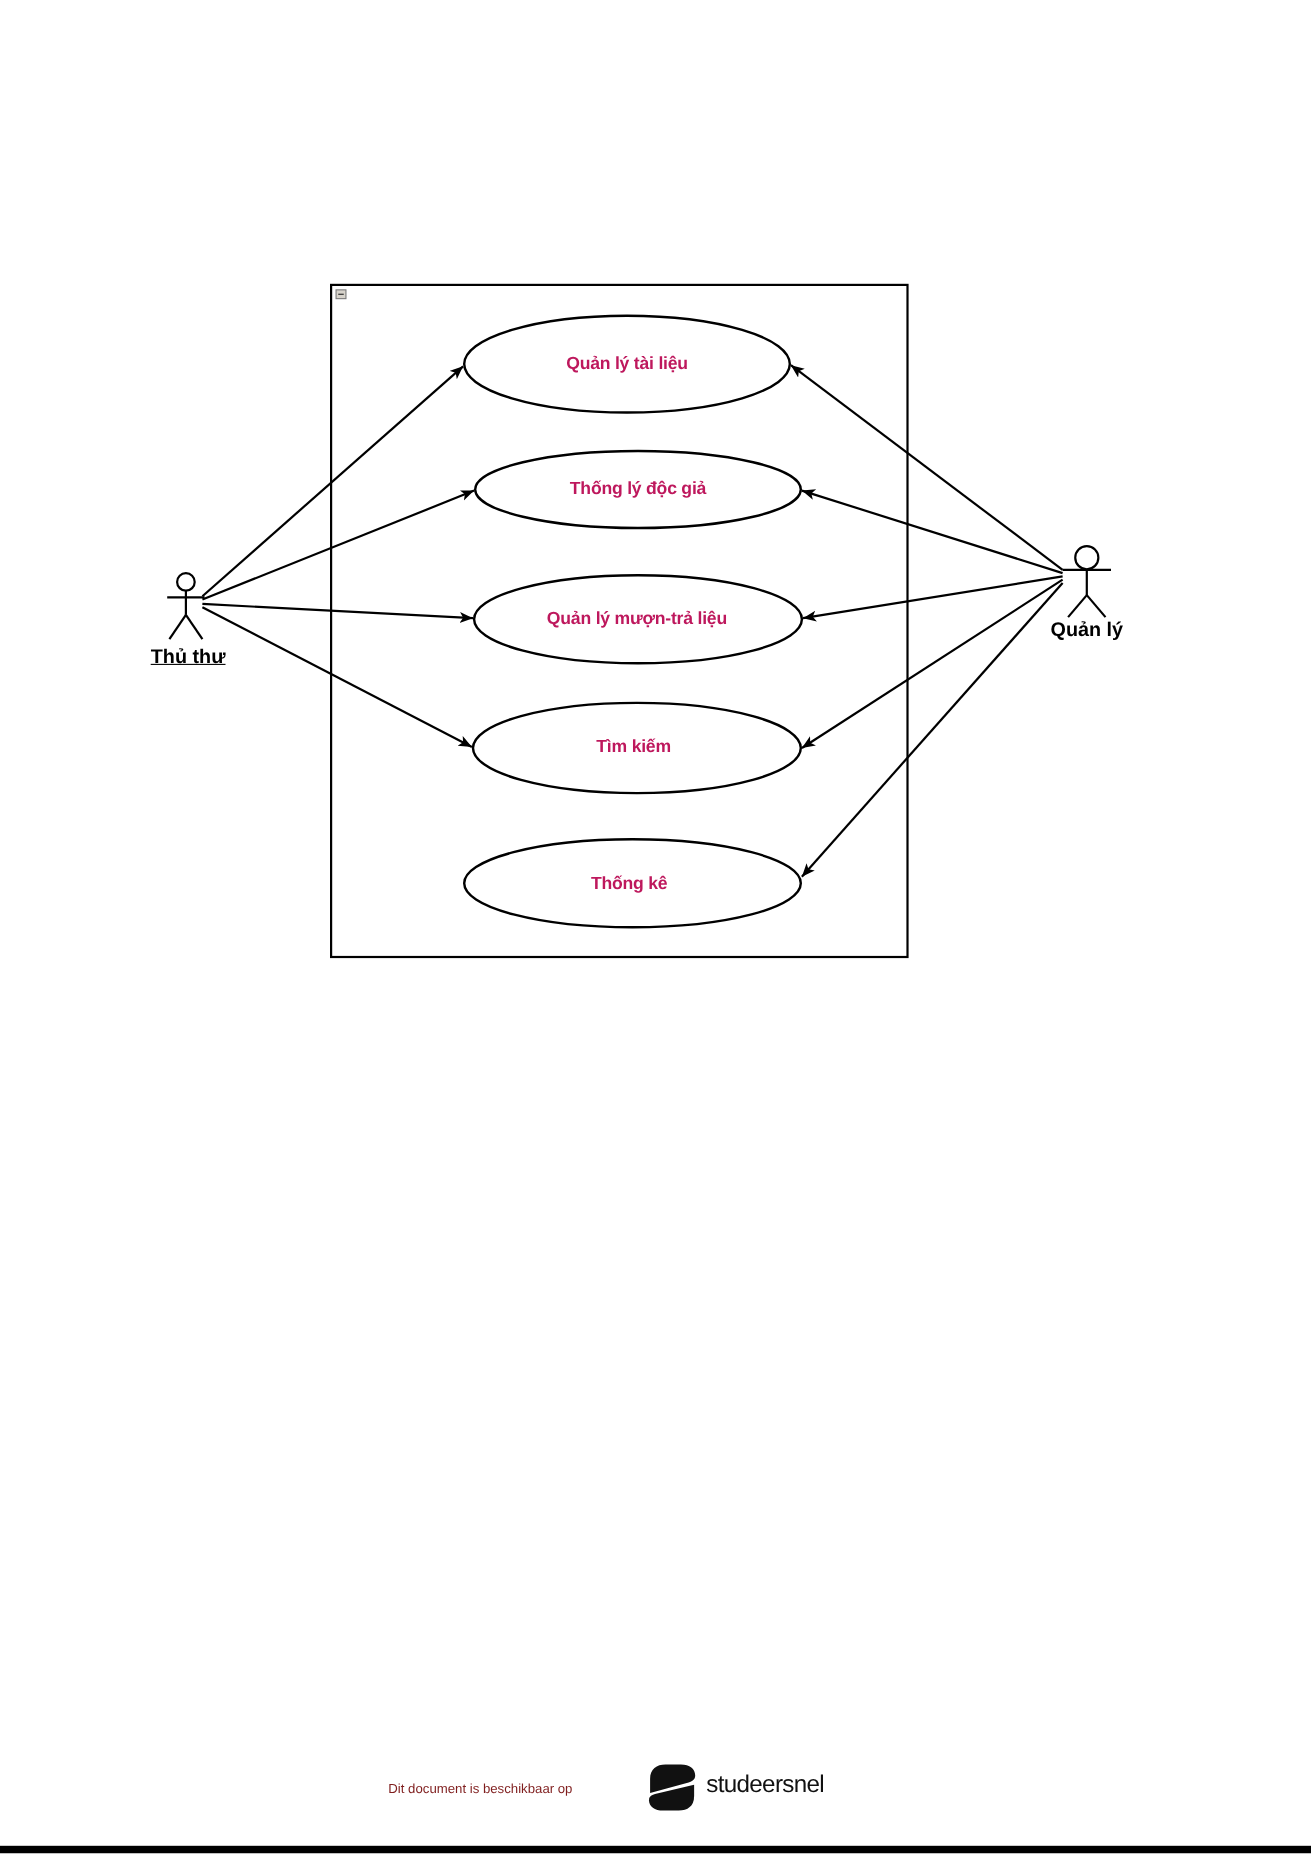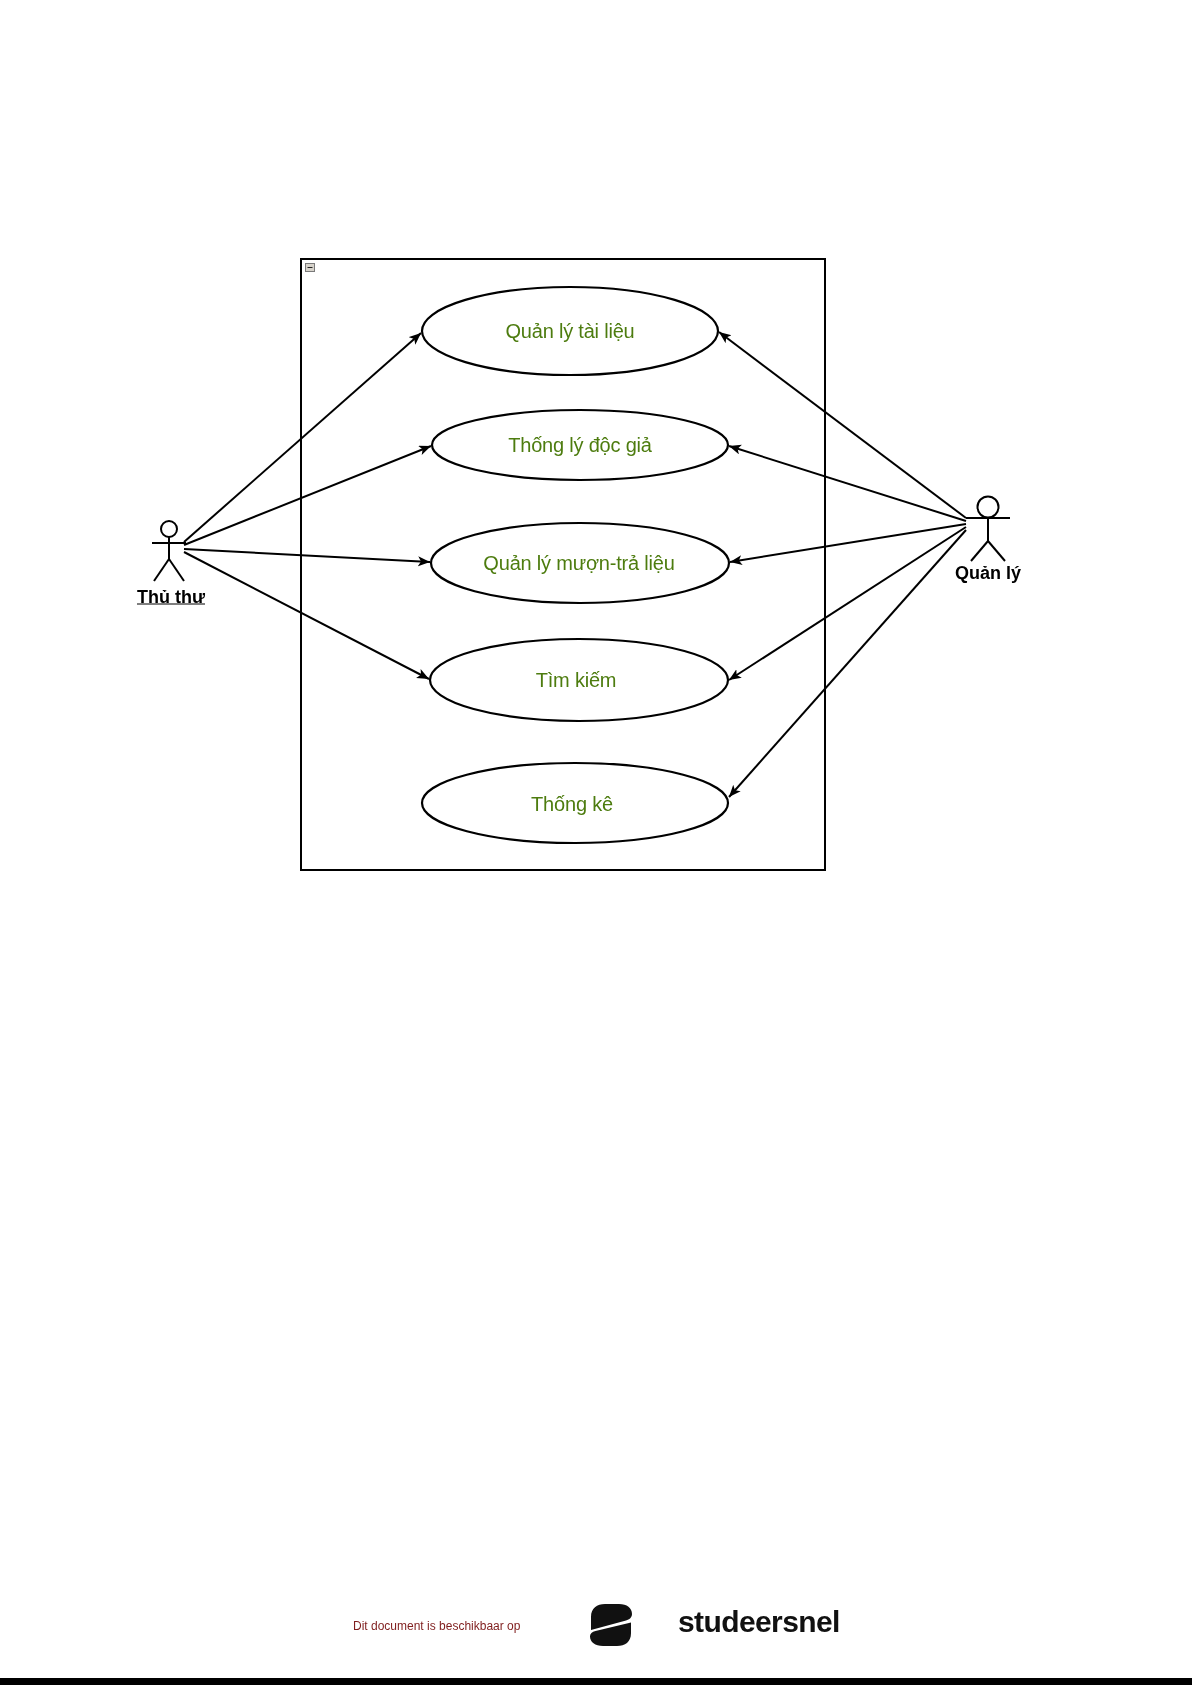--- a/index.html
+++ b/index.html
@@ -8,24 +8,24 @@
     background: #ffffff;
     font-family: "Liberation Sans", sans-serif;
     position: relative;
     overflow: hidden;
   }
   .page { position: absolute; inset: 0; background: #ffffff; }
   svg.diagram { position: absolute; left: 0; top: 0; }
   .uc-label {
     position: absolute;
     transform: translate(-50%, -50%);
-    font-weight: normal;
-    font-size: 20px;
+    font-weight: bold;
+    font-size: 16px;
     letter-spacing: -0.2px;
-    color: #4d7c0f;
+    color: #be185d;
     white-space: nowrap;
   }
   .actor-label {
     position: absolute;
     transform: translate(-50%, -50%);
     font-weight: bold;
     font-size: 18px;
     color: #000;
     white-space: nowrap;
   }
@@ -37,24 +37,24 @@
     color: #7f1d1d;
     white-space: nowrap;
   }
   .brand-icon {
     position: absolute;
     left: 589px; top: 1602px;
     width: 44px; height: 46px;
   }
   .brand-text {
     position: absolute;
-    left: 678px; top: 1622px;
+    left: 642px; top: 1622px;
     transform: translateY(-50%);
-    font-weight: bold;
-    font-size: 30px;
+    font-weight: normal;
+    font-size: 22px;
     letter-spacing: -0.6px;
     color: #111;
     white-space: nowrap;
   }
   .bottom-bar {
     position: absolute;
     left: 0; top: 1678px;
     width: 1192px; height: 7px;
     background: #000;
   }

